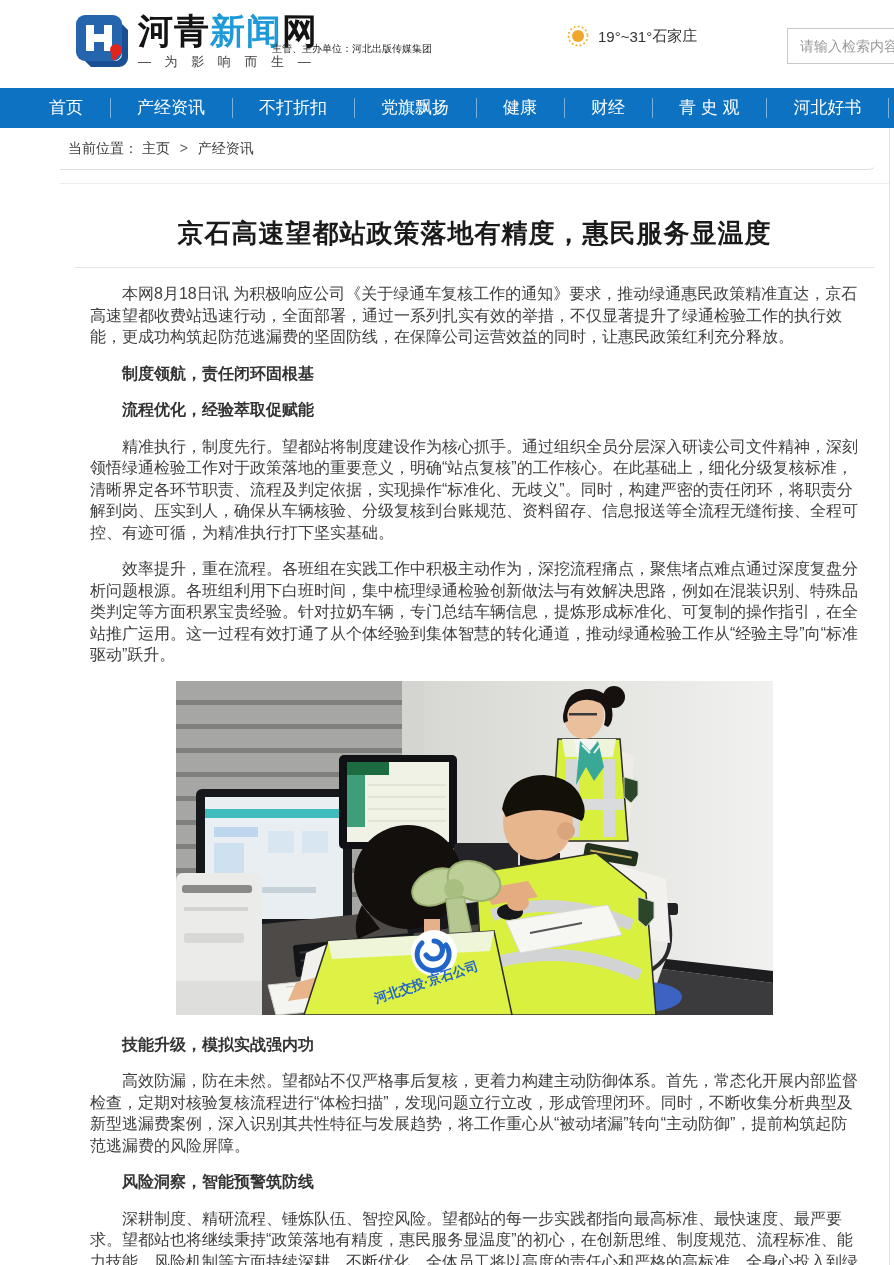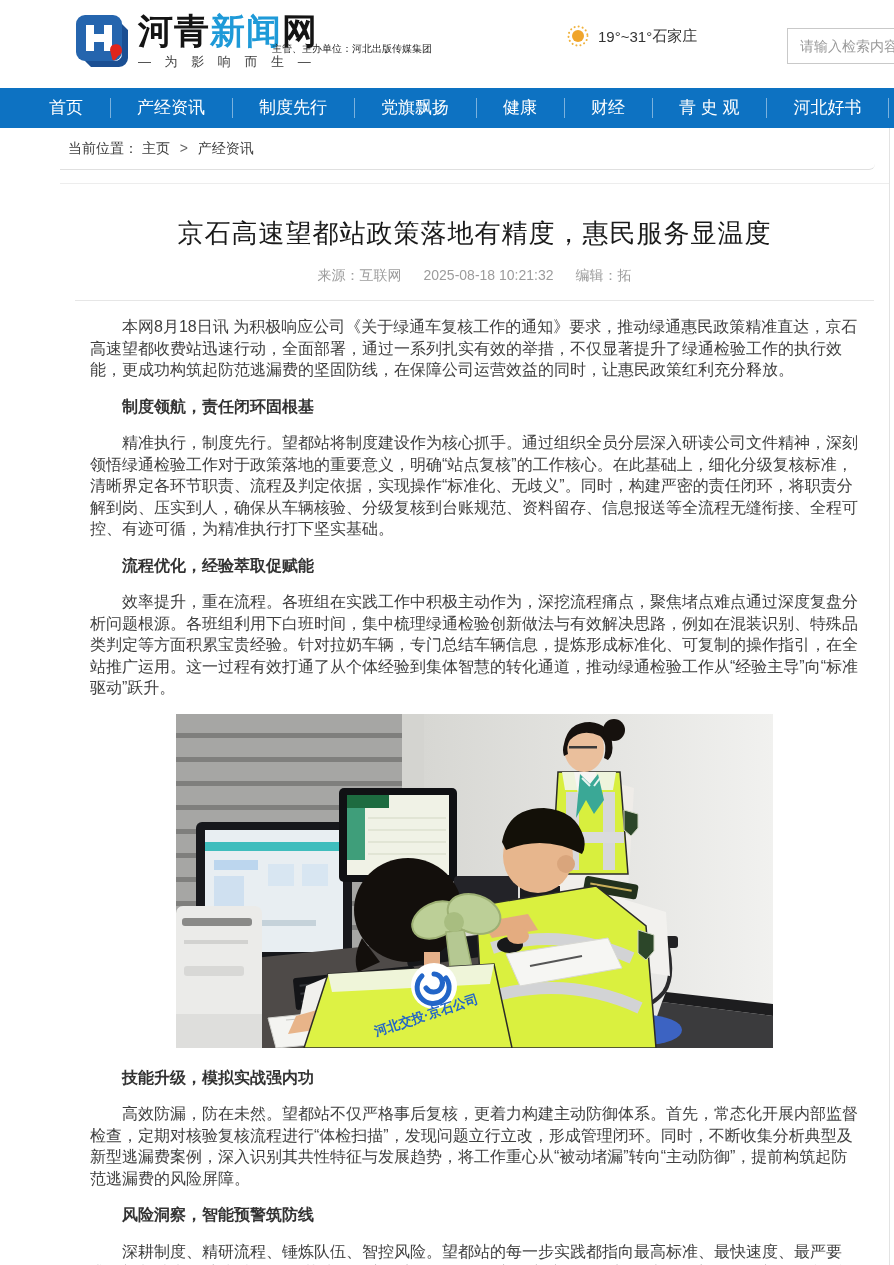--- a/index.html
+++ b/index.html
@@ -38,21 +38,21 @@
   }
   
   .content { margin-left:60px; width:830px; border-right:1px solid #e3e3e3; min-height:1129px; }
   .breadcrumb {
     margin-right:14px; padding:12px 8px 11px; border-bottom:1px solid #e0e0e0;
     font-size:14px; color:#404040; border-bottom-right-radius:6px;
   }
   .breadcrumb a { color:#404040; text-decoration:none; cursor:pointer; }
   .crumb-sep { margin:0 6px; color:#666; }
   .article { margin-top:13px; border-top:1px solid #ededed; padding:18px 15px 0; }
-  .title { text-align:center; font-size:26px; font-weight:normal; color:#1a1a1a; margin:14px 0 16px; letter-spacing:1px; }
+  .title { text-align:center; font-size:26px; font-weight:bold; color:#1a1a1a; margin:14px 0 16px; letter-spacing:1px; }
   .meta { text-align:center; font-size:14px; color:#9c9c9c; }
   .meta span { margin:0 9px; }
   .sep { border:none; border-top:1px solid #e6e6e6; margin:15px 0 13px; }
   .body { font-size:16px; line-height:21.5px; color:#404040; }
   .blk { text-indent:2em; margin:15px; }
   .blk-h { font-weight:bold; color:#333; }
   figure { margin:9px auto 5px; width:597px; }
 </style>
 </head>
 <body>
@@ -87,21 +87,21 @@
     <input type="text" placeholder="请输入检索内容" style="">
   </div>
 </div>
 
 <div class="nav">
 
     <a class="nav-item">首页</a>
 
     <a class="nav-item">产经资讯</a>
 
-    <a class="nav-item">制度先行</a>
+    <a class="nav-item">不打折扣</a>
 
     <a class="nav-item">党旗飘扬</a>
 
     <a class="nav-item">健康</a>
 
     <a class="nav-item">财经</a>
 
     <a class="nav-item">青 史 观</a>
 
     <a class="nav-item">河北好书</a>
@@ -112,33 +112,28 @@
 <div class="content">
   <div class="breadcrumb">
     <span>当前位置：</span>
     <a>主页</a>
     <span class="crumb-sep">&gt;</span>
     <a>产经资讯</a>
   </div>
 
   <div class="article">
     <h1 class="title">京石高速望都站政策落地有精度，惠民服务显温度</h1>
-    <div class="meta">
-      <span>来源：互联网</span>
-      <span>2025-08-18 10:21:32</span>
-      <span>编辑：拓</span>
-    </div>
     <hr class="sep">
 
     <div class="body">
 
     <p class="blk">本网8月18日讯 为积极响应公司《关于绿通车复核工作的通知》要求，推动绿通惠民政策精准直达，京石高速望都收费站迅速行动，全面部署，通过一系列扎实有效的举措，不仅显著提升了绿通检验工作的执行效能，更成功构筑起防范逃漏费的坚固防线，在保障公司运营效益的同时，让惠民政策红利充分释放。</p>
         <p class="blk blk-h">制度领航，责任闭环固根基</p>
+        <p class="blk blk-h">流程优化，经验萃取促赋能</p>
         <p class="blk">精准执行，制度先行。望都站将制度建设作为核心抓手。通过组织全员分层深入研读公司文件精神，深刻领悟绿通检验工作对于政策落地的重要意义，明确“站点复核”的工作核心。在此基础上，细化分级复核标准，清晰界定各环节职责、流程及判定依据，实现操作“标准化、无歧义”。同时，构建严密的责任闭环，将职责分解到岗、压实到人，确保从车辆核验、分级复核到台账规范、资料留存、信息报送等全流程无缝衔接、全程可控、有迹可循，为精准执行打下坚实基础。</p>
-        <p class="blk blk-h">流程优化，经验萃取促赋能</p>
         <p class="blk">效率提升，重在流程。各班组在实践工作中积极主动作为，深挖流程痛点，聚焦堵点难点通过深度复盘分析问题根源。各班组利用下白班时间，集中梳理绿通检验创新做法与有效解决思路，例如在混装识别、特殊品类判定等方面积累宝贵经验。针对拉奶车辆，专门总结车辆信息，提炼形成标准化、可复制的操作指引，在全站推广运用。这一过程有效打通了从个体经验到集体智慧的转化通道，推动绿通检验工作从“经验主导”向“标准驱动”跃升。</p>
       </div>
 
     <figure>
       <svg width="597" height="334" viewBox="0 0 597 334">
         <defs>
           <linearGradient id="wallg" x1="0" y1="0" x2="1" y2="0">
             <stop offset="0" stop-color="#d7d7d3"></stop>
               <stop offset="1" stop-color="#f1f1ef"></stop>
           </linearGradient>

